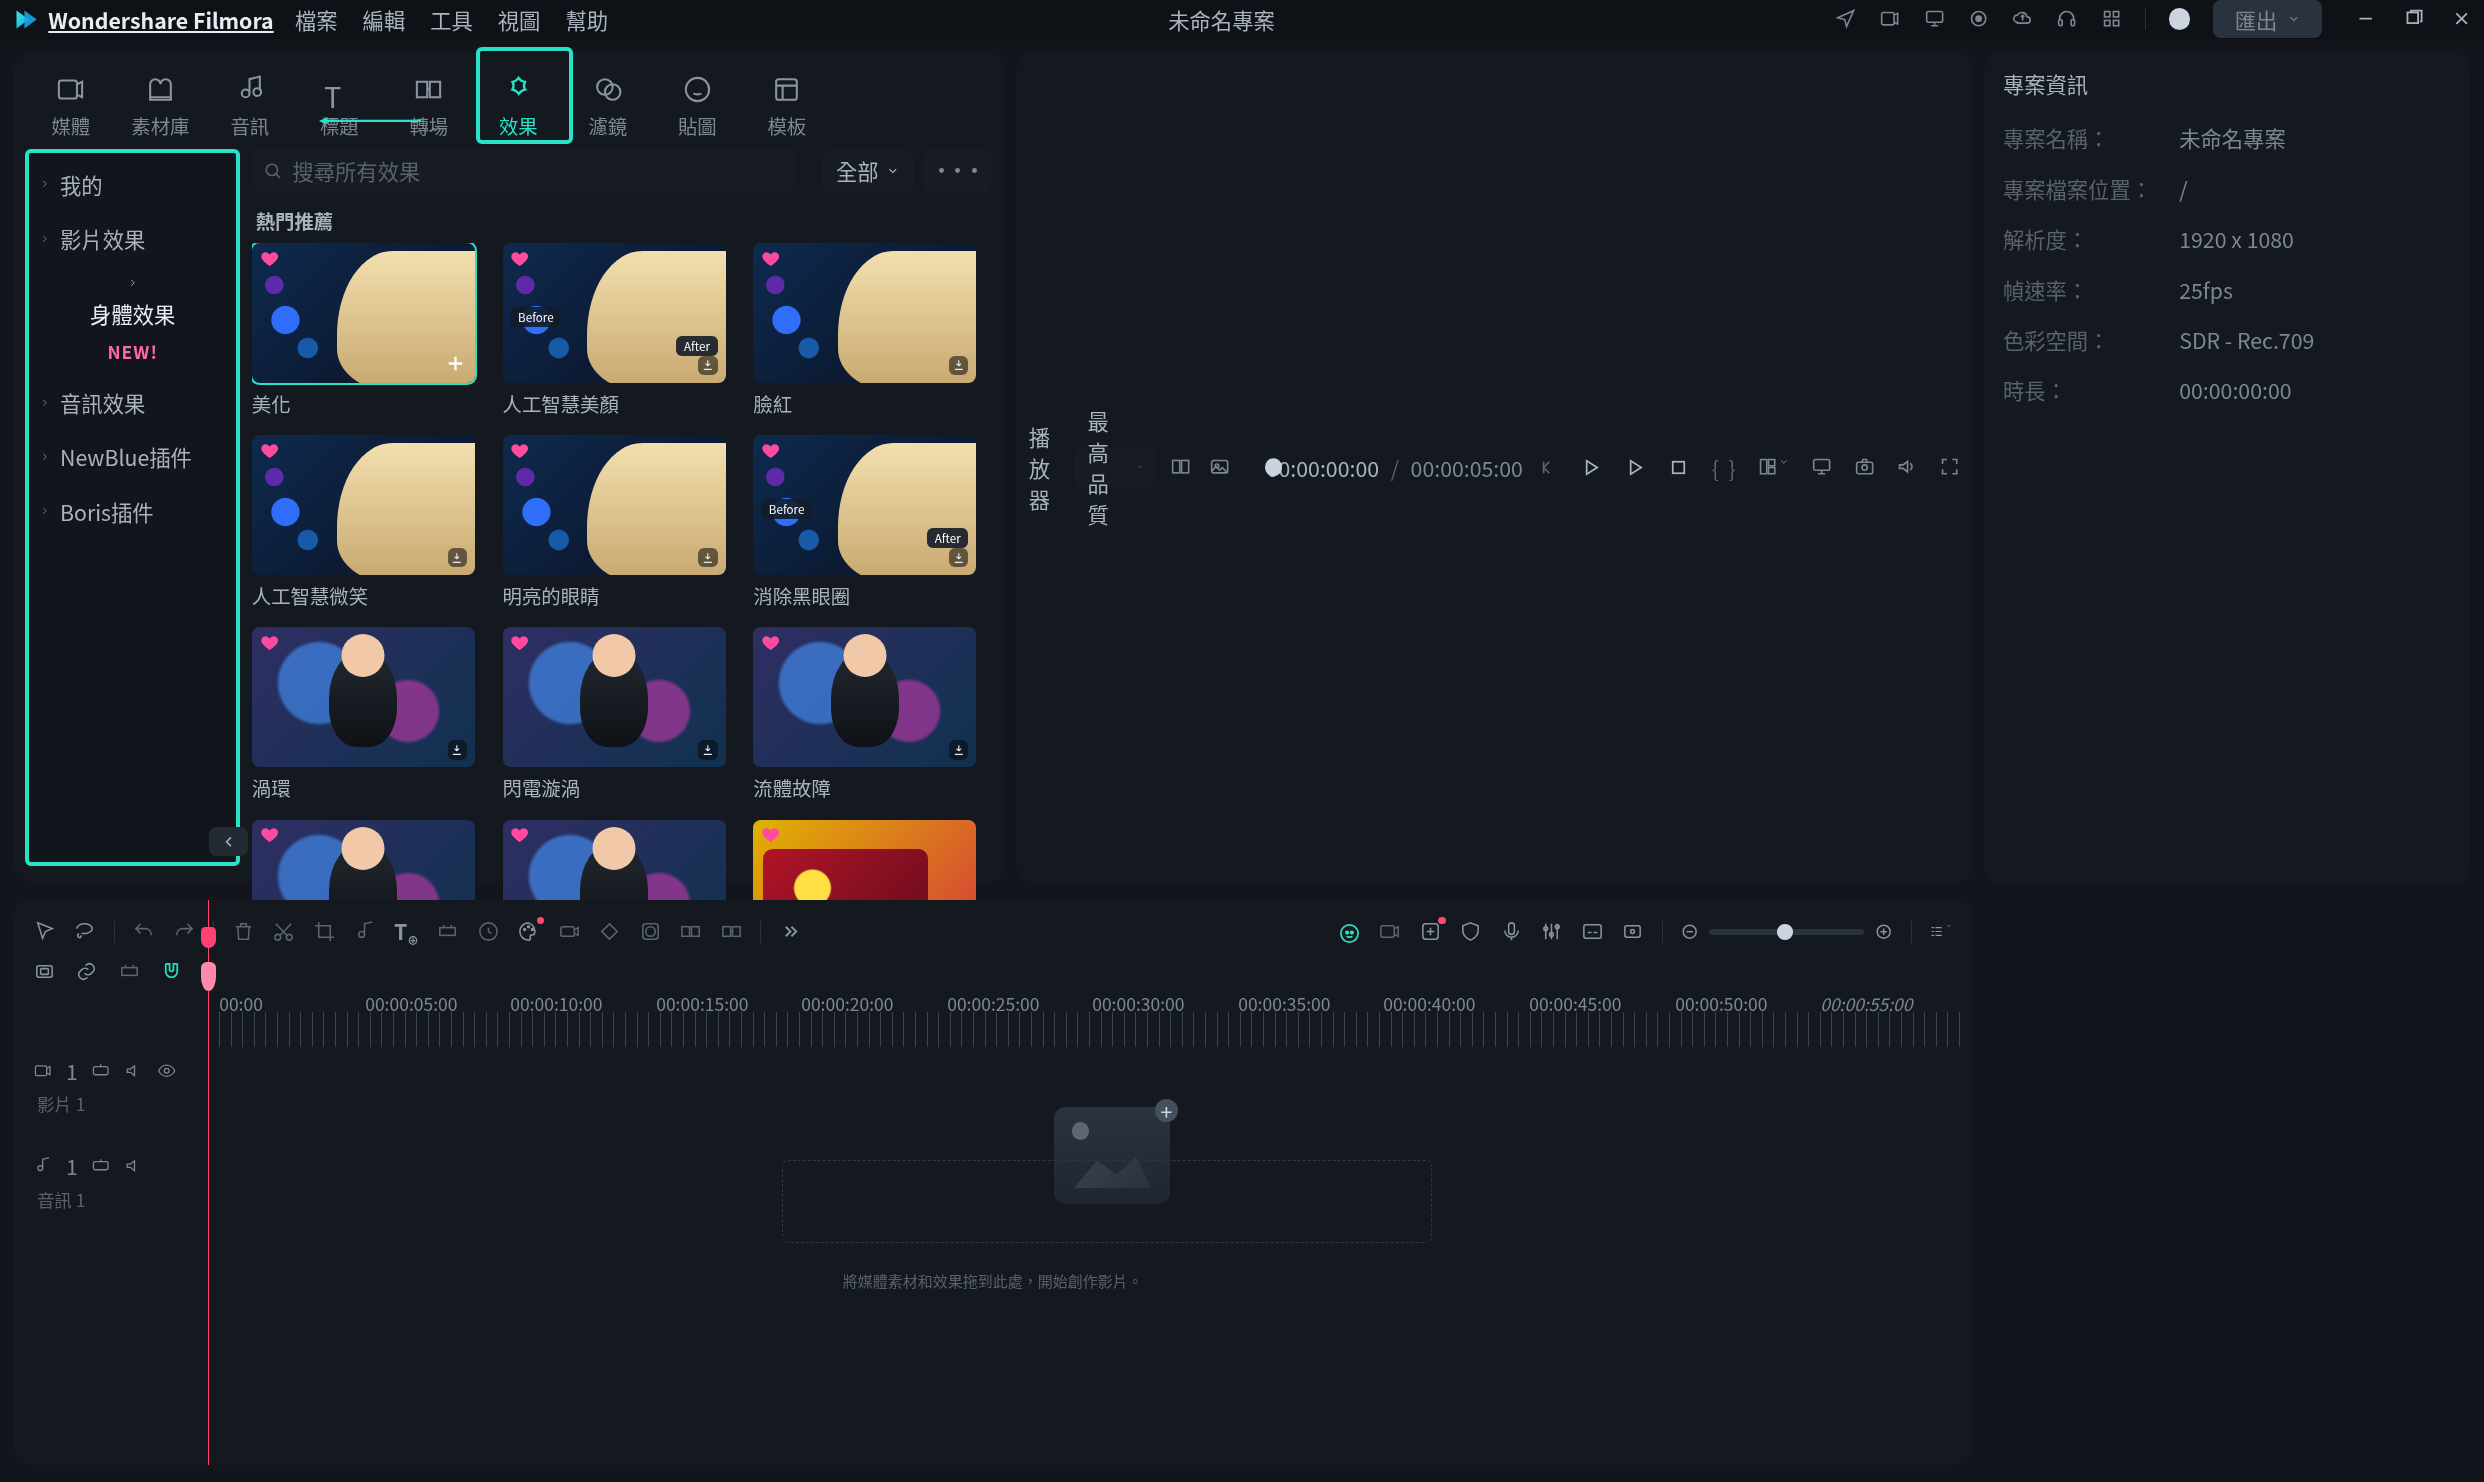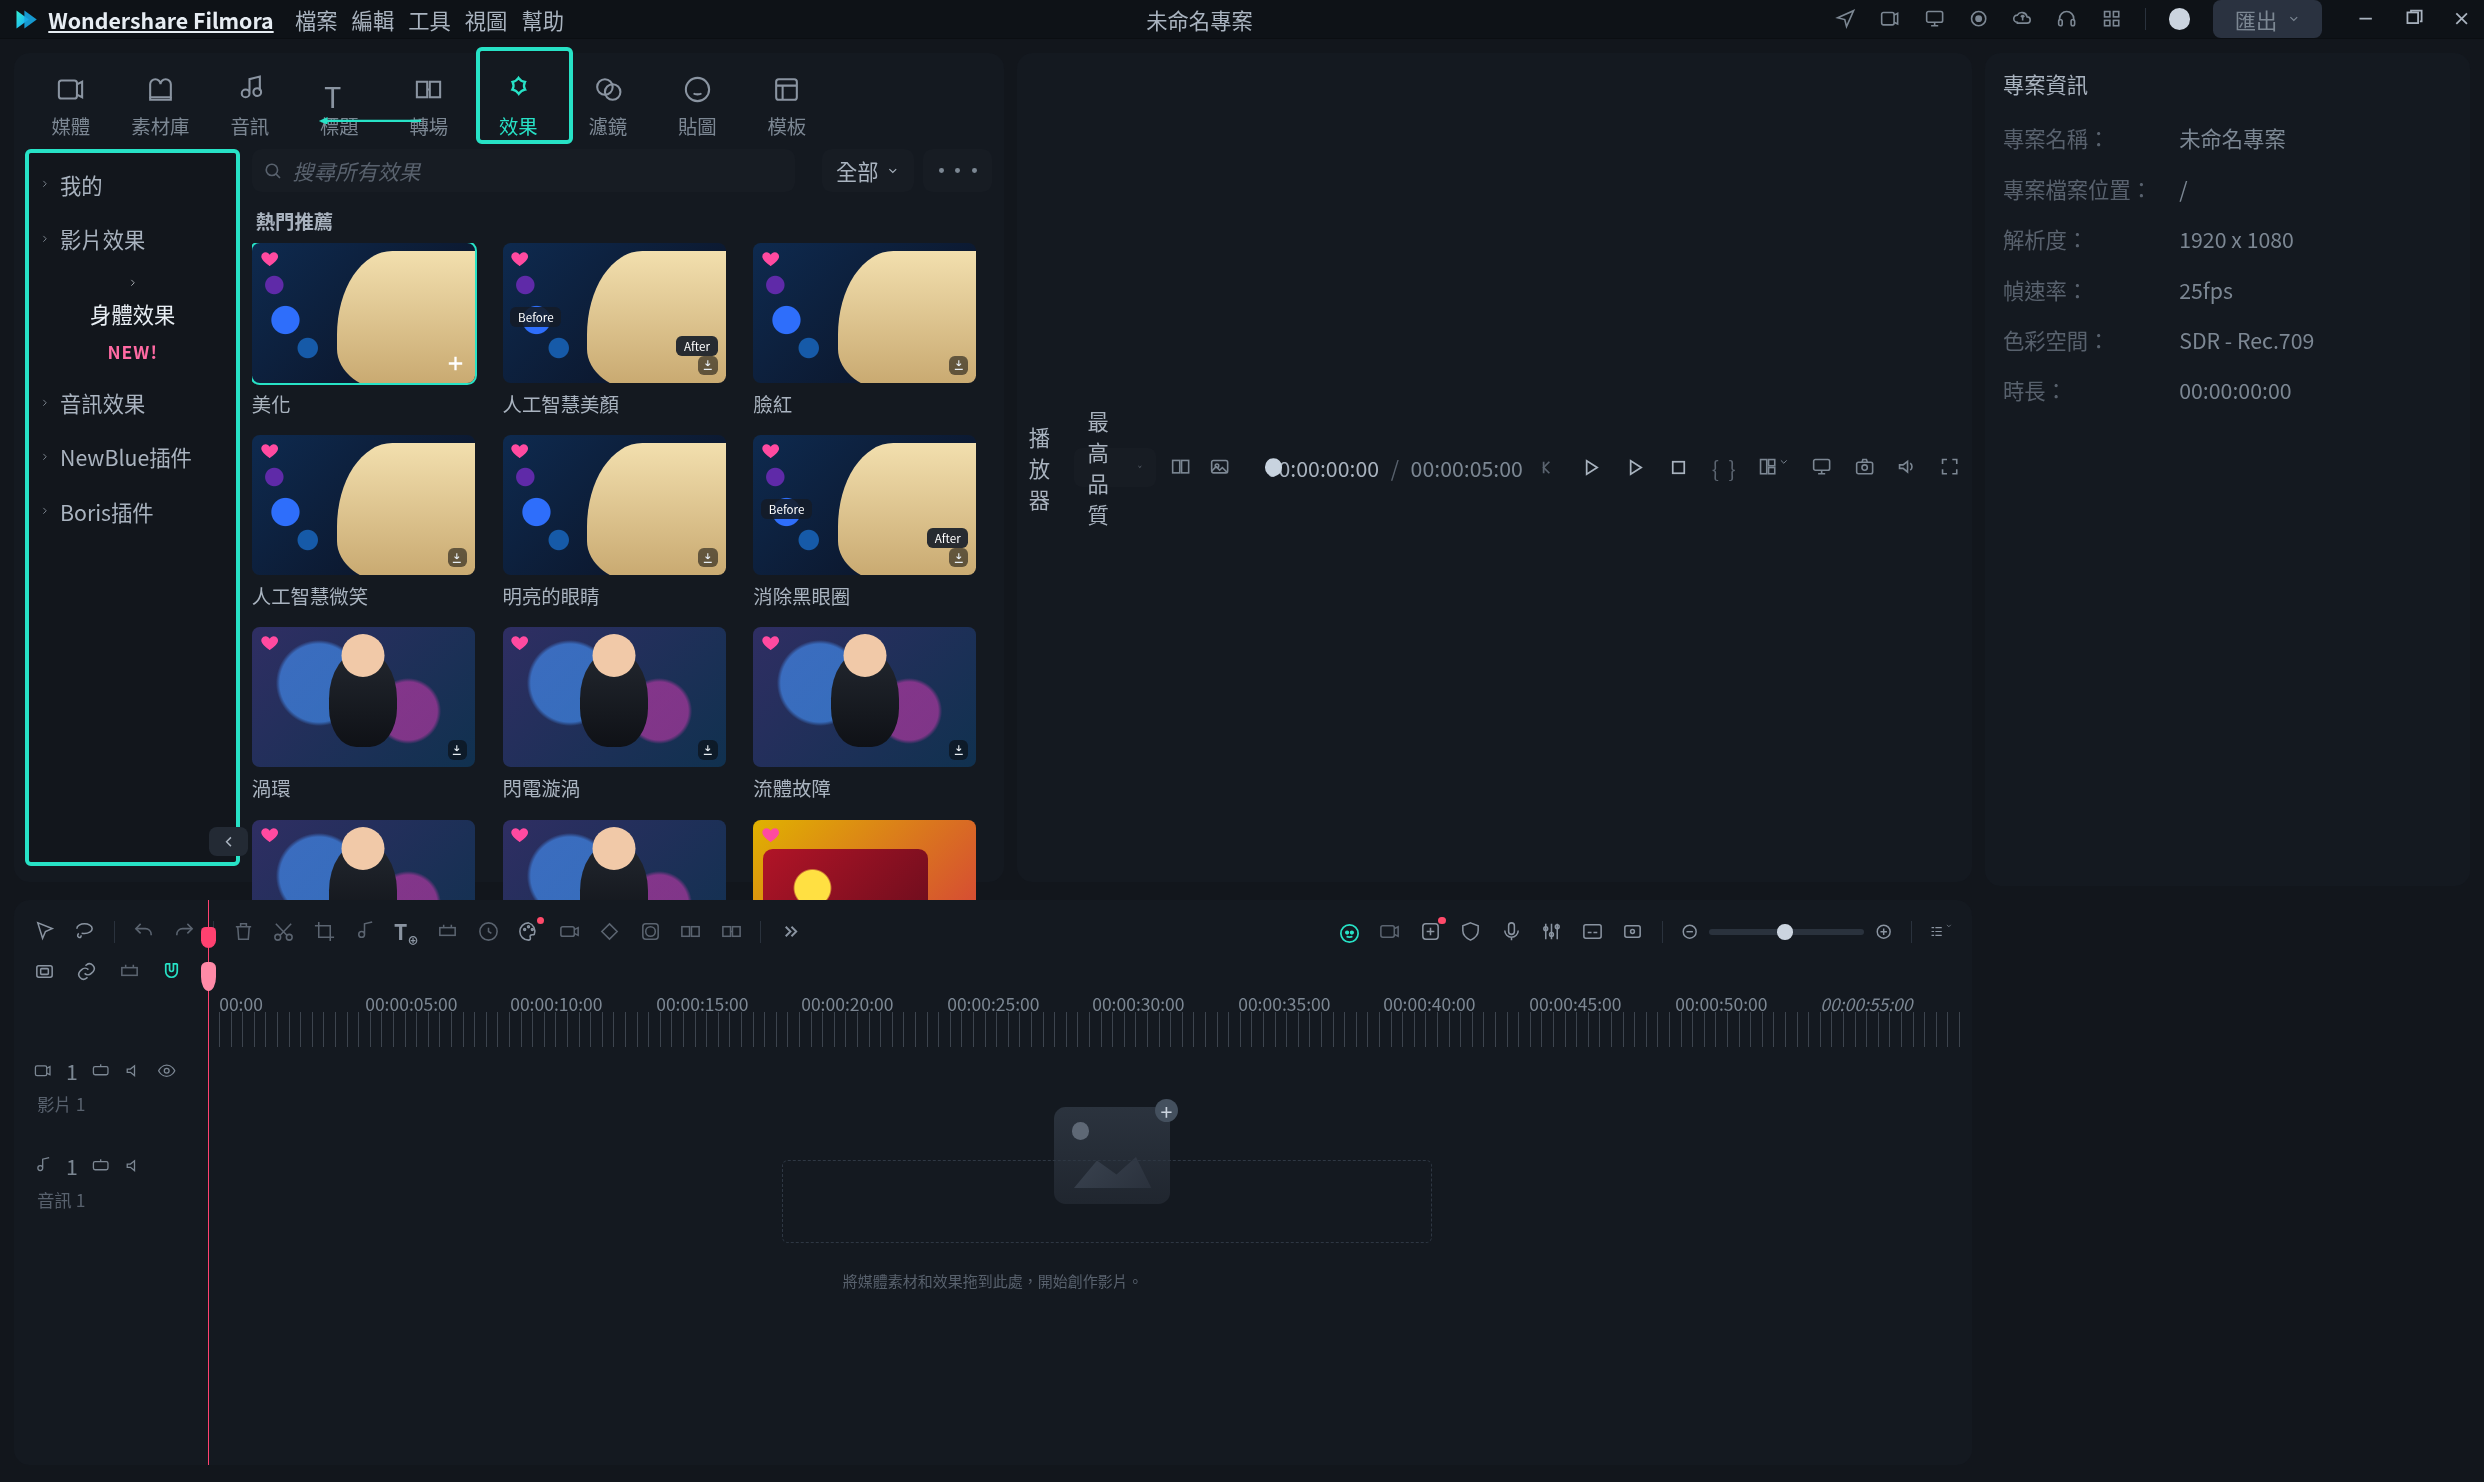--- a/index.html
+++ b/index.html
@@ -39,21 +39,21 @@
   }
 
   
   .titlebar {
     display:flex; align-items:center; gap:21.3px; padding: 0 11.6px;
     background: var(--bg0); color: var(--text1);
     border-bottom: 1px solid #0b0e12;
   }
   .titlebar .logo { display:flex; align-items:center; gap:9.7px; color: var(--text0); font-weight:600;text-decoration:underline; }
   .logo-mark { width:27px; height:27px; }
-  .menu { display:flex; gap:14px; color: var(--text1); }
+  .menu { display:flex; gap:25px; color: var(--text1); }
   .menu span { cursor:default; }
   .title-center { flex:1; text-align:center; color: var(--text1); }
   .title-right { display:flex; align-items:center; gap:23px; }
   .title-right .icn { width:21.3px; height:21.3px; color: var(--text2); }
   .export-btn { background:#2a3240; color: var(--text2); border-radius:7.8px; padding:3.9px 21.3px; display:flex; align-items:center; gap:9.7px; }
   .export-btn .chev { width:13.6px; height:13.6px; }
   .win-controls { display:flex; gap:27px; margin-left:9.7px; }
   .win-controls .wbtn { width:21.3px; height:21.3px; color: var(--text1); }
   .tb-divider { width:1px; height:21.3px; background: var(--line); }
   .avatar { width:21.3px; height:21.3px; border-radius:50%; background: #cbd4df; display:inline-block; }
@@ -76,21 +76,21 @@
   .sidebar-body { display:flex; gap:11.6px; margin-top:9.7px; height: calc(100% - 89px); }
   .side-list { width:215px; background: var(--bg1); border-radius:7.8px; padding:7.8px 0; position:relative; }
   .side-item { display:flex; align-items:center; gap:9.7px; padding:11.6px 13.6px; color: var(--text1); }
   .side-item .chev { width:11.6px; height:11.6px; opacity:.7; }
   .side-item.new { color: var(--text0); flex-direction: column; }
   .new-badge { color:#ff6aa3; font-weight:700; font-size:17.5px; letter-spacing:1px; }
   .arrow-left { position:absolute; top:64px; left:254px; width:204px; height:7.8px; }
 
   
   .search-row { display:flex; align-items:center; gap:11.6px; }
-  .search-box { flex:0 0 543px; height:43px; background: var(--bg2); border-radius:9.7px; display:flex; align-items:center; gap:9.7px; padding:0 11.6px; color: var(--text3); font-style: italic; }
+  .search-box { flex:0 0 543px; height:43px; background: var(--bg2); border-radius:9.7px; display:flex; align-items:center; gap:9.7px; padding:0 11.6px; color: var(--text3); }
   .search-box .icn { width:19.4px; height:19.4px; }
   .seg-btn { background: var(--bg2); border-radius:9.7px; height:43px; padding:0 13.6px; display:flex; align-items:center; gap:7.8px; color: var(--text1); }
   .seg-right { margin-left:auto; display:flex; gap:9.7px; align-items:center; }
   .dots .dot { width:4.9px; height:4.9px; border-radius:50%; background: var(--text2); display:inline-block; margin:0 1.9px; }
 
   
   .cards-title { font-weight:700; color: var(--text1); margin:13.6px 3.9px 7.8px 3.9px; font-size:19.4px; }
   .cards { display:grid; grid-template-columns: repeat(3, 1fr); gap:17.5px 23px; width: 737px; padding-right:7.8px; overflow:hidden; }
   .card { width: 223px; }
   .thumb { position:relative; height:140px; border-radius:7.8px; overflow:hidden; }

